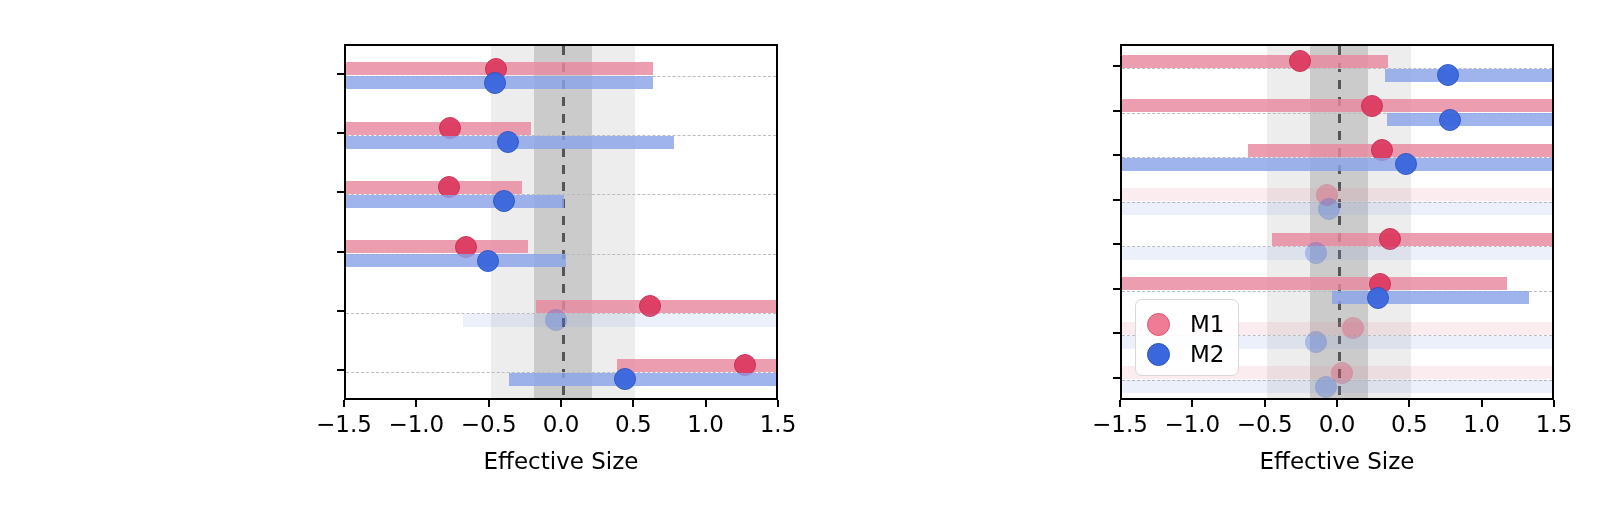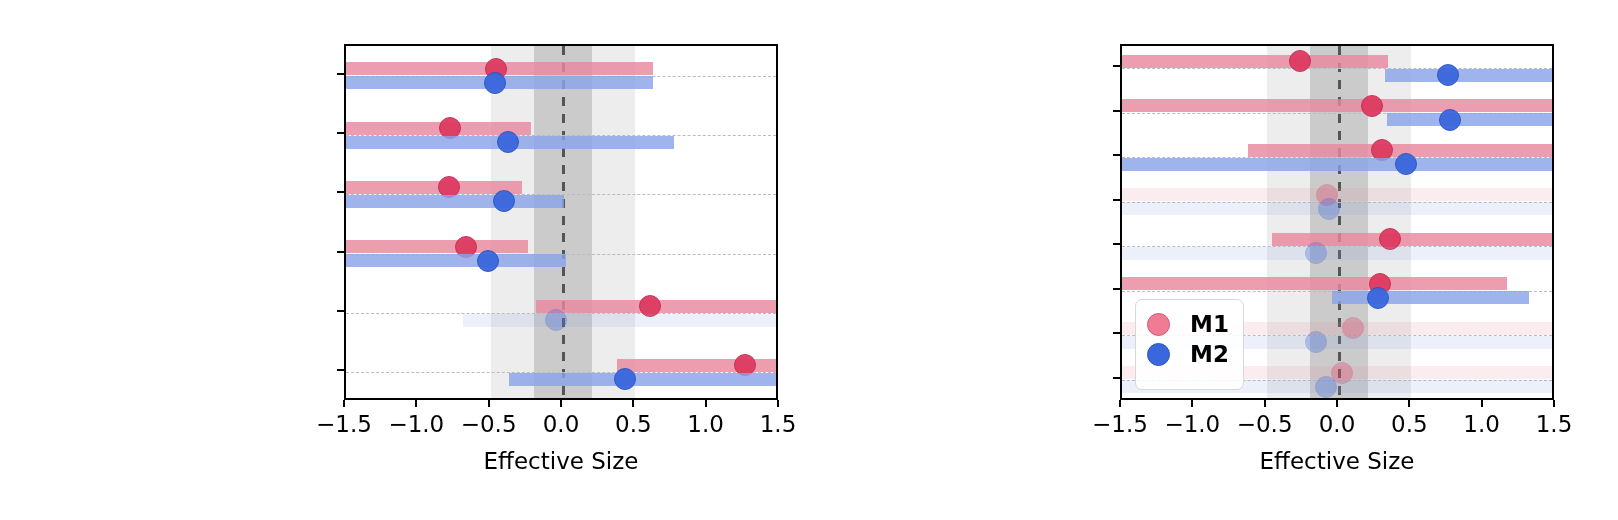--- a/index.html
+++ b/index.html
@@ -28,21 +28,21 @@
   .pt.m1{background:#dd3b62;border:1.5px solid #c92b50;}
   .pt.m2{background:#3a67dd;border:1.5px solid #2a54c4;}
 
   
   .tick{position:absolute;width:2px;height:7px;background:#000;margin-left:-1px;}
   .ytick{position:absolute;height:2px;width:7px;background:#000;}
   .ticklabel{position:absolute;font-size:23px;color:#000;text-align:center;width:90px;margin-left:-45px;}
   .xlabel{position:absolute;font-size:23px;color:#000;text-align:center;}
 
   
-  .legend{position:absolute;background:rgba(255,255,255,0.88);border:1.4px solid #d8d8d8;border-radius:7px;padding:9px 14px 20px 11px;font-weight:bold;}
+  .legend{position:absolute;background:rgba(255,255,255,0.88);border:1.4px solid #d8d8d8;border-radius:7px;padding:9px 14px 6px 11px;}
   .legrow{display:flex;align-items:center;height:30px;}
   .legdot{width:23px;height:23px;border-radius:50%;margin-right:20px;box-sizing:border-box;}
   .legdot.m1{background:#ef7b95;border:1.5px solid #e0536f;}
   .legdot.m2{background:#3a67dd;border:1.5px solid #2a54c4;}
   .legtxt{font-size:23px;color:#000;}
 </style>
 </head>
 <body>
 
 <div id="root">

